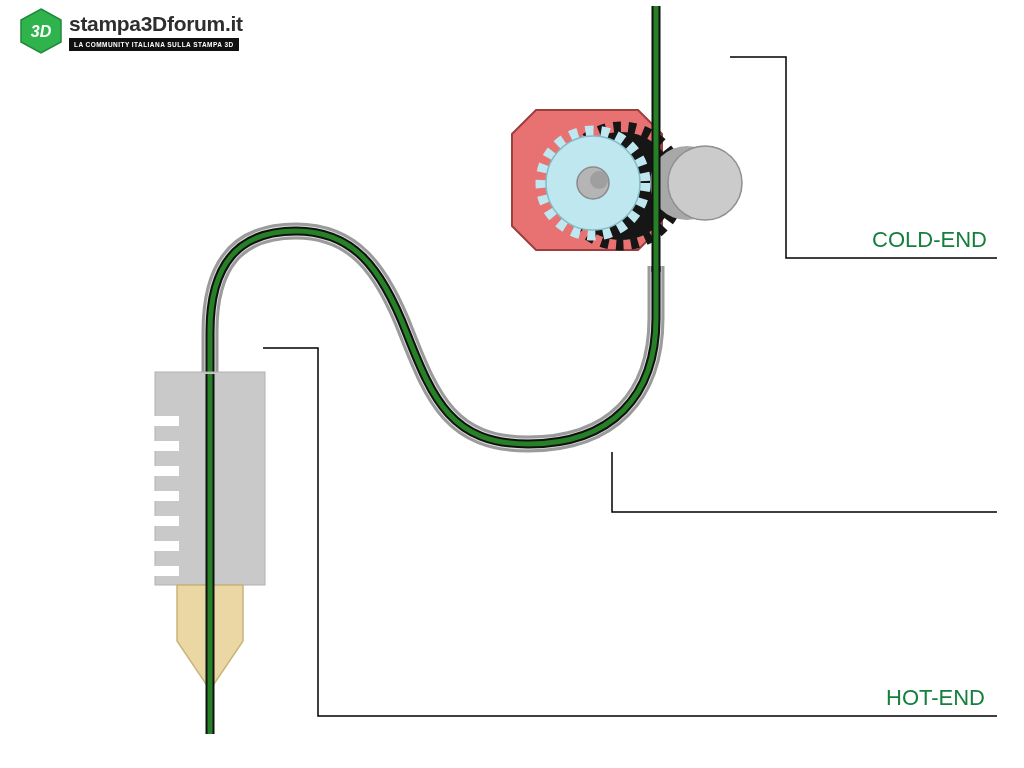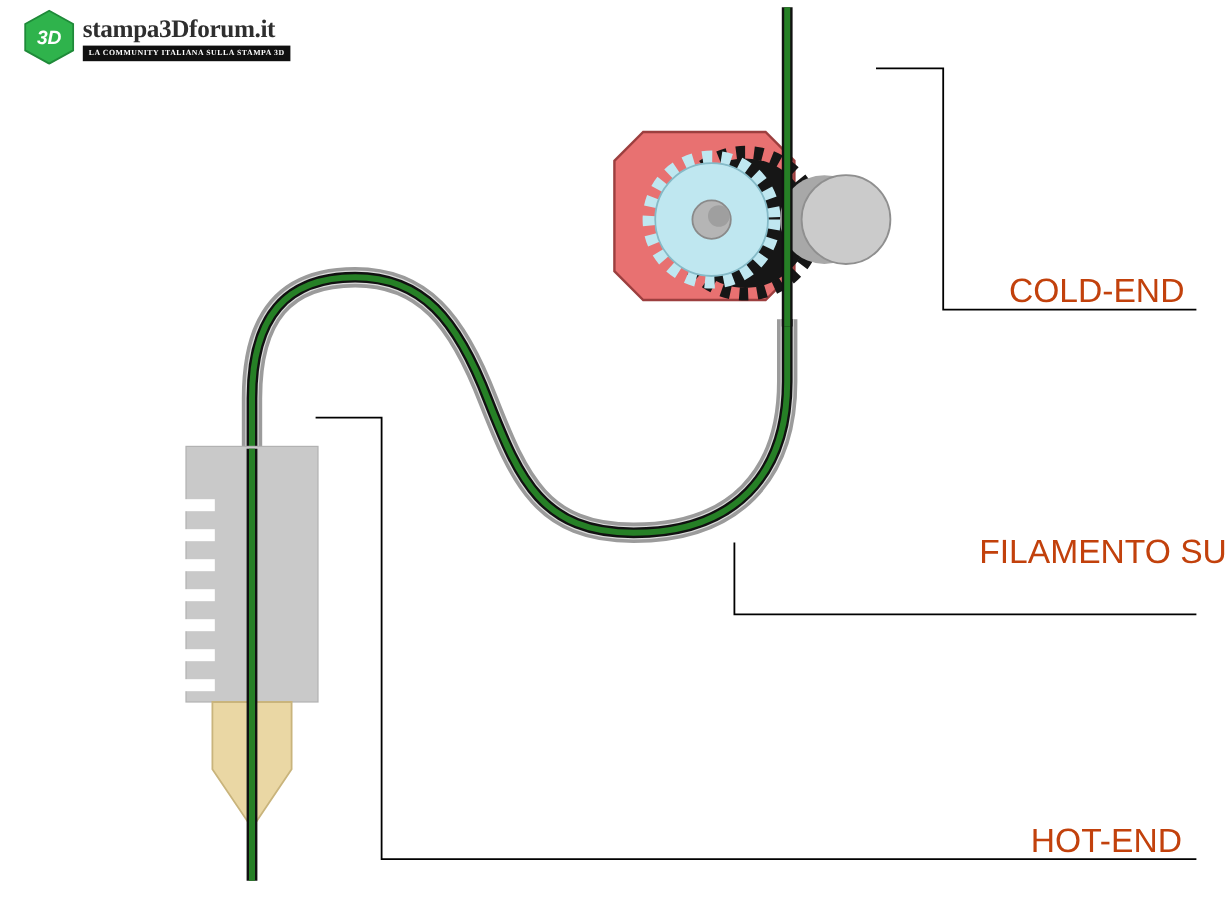--- a/index.html
+++ b/index.html
@@ -9,38 +9,38 @@
     height: 768px;
     background: #ffffff;
     overflow: hidden;
     font-family: "Liberation Sans", sans-serif;
   }
   #diagram-svg { position: absolute; left: 0; top: 0; }
 
   
   .callout-label {
     position: absolute;
-    font-size: 28px;
-    color: #c2410c;
+    font-size: 22px;
+    color: #15803d;
     white-space: nowrap;
   }
   #cold-end-label  { top: 227px; right: 37px; }
   #filament-label  { top: 445px; left: 816px; line-height: 29px; }
   #hot-end-label   { top: 685px; right: 39px; text-align: center; }
 
   
   #logo {
     position: absolute;
     top: 8px;
     left: 20px;
     display: flex;
     align-items: center;
     gap: 7px;
   }
-  #logo-text-col { display: flex; flex-direction: column; font-family: Liberation Serif, serif; }
+  #logo-text-col { display: flex; flex-direction: column; }
   #logo-title {
     font-weight: bold;
     font-size: 21px;
     letter-spacing: -0.3px;
     color: #2e2e2e;
     line-height: 24px;
   }
   #logo-tagline {
     margin-top: 2px;
     background: #101010;
@@ -111,18 +111,17 @@
     </svg>
     <div id="logo-text-col">
       <div id="logo-title">stampa3Dforum.it</div>
       <div id="logo-tagline">LA COMMUNITY ITALIANA SULLA STAMPA 3D</div>
     </div>
   </div>
 
   <div id="cold-end-label" class="callout-label">COLD-END</div>
 
   <div id="filament-label" class="callout-label">
-    <div>FILAMENTO SU</div>
   </div>
 
   <div id="hot-end-label" class="callout-label">HOT-END</div>
 
 </div>
 
 </body></html>

